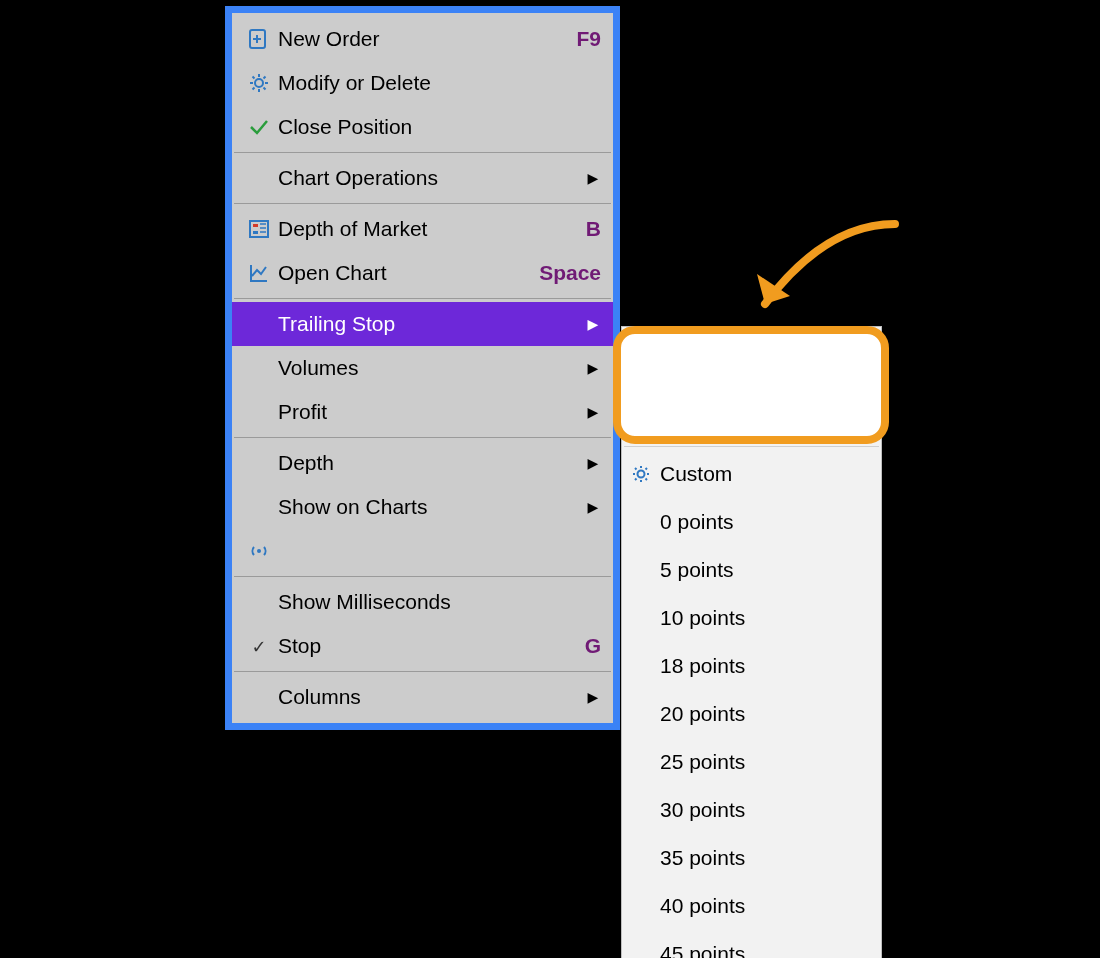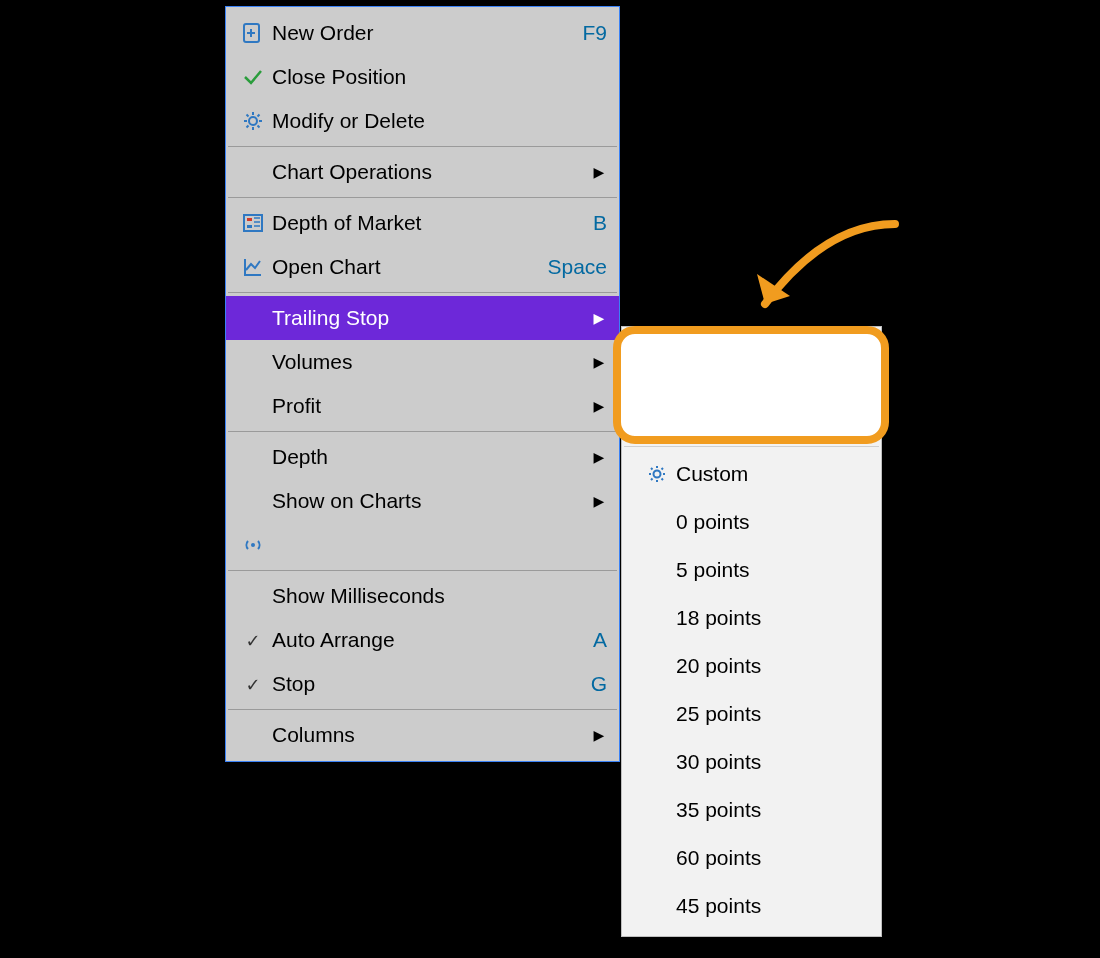--- a/index.html
+++ b/index.html
@@ -10,21 +10,21 @@
     background: #000;
     font-family: "Segoe UI", Arial, sans-serif;
     font-size: 21px;
     color: #000;
     position: relative;
     overflow: hidden;
   }
   .menu {
     position: absolute;
     background: #cccccc;
-    border: 1px solid #3b82f6;
+    border: 7px solid #3b82f6;
     padding: 4px 0;
   }
   .main-menu {
     left: 225px;
     top: 6px;
     width: 395px;
   }
   .menu-item {
     display: flex;
     align-items: center;
@@ -41,22 +41,23 @@
     display: flex;
     align-items: center;
     justify-content: center;
     flex-shrink: 0;
   }
   .label {
     flex: 1;
     white-space: nowrap;
   }
   .shortcut {
-    color: #0369a1;
+    color: #701a75;
     margin-left: 8px;
+    font-weight: bold;
   }
   .arrow {
     width: 16px;
     text-align: center;
     font-size: 14px;
     color: #000;
   }
   .separator {
     height: 1px;
     background: #9a9a9a;
@@ -67,21 +68,21 @@
     position: absolute;
     left: 621px;
     top: 326px;
     width: 261px;
     background: #f2f2f2;
     border: 1px solid #bfbfbf;
     padding: 4px 0 6px 0;
   }
   .submenu .menu-item {
     height: 48px;
-    padding-left: 16px;
+    padding-left: 0;
   }
   .submenu .sub-highlight {
     background: #e6f1fb;
     border: 1px solid #99c2e8;
     margin: 0 3px;
     padding-left: 7px;
   }
   .sub-separator {
     height: 1px;
     background: #cfcfcf;
@@ -129,38 +130,38 @@
         <path d="M9 7 v8 M5 11 h8" stroke="#2f78c2" stroke-width="2"></path>
       </svg>
     </span>
     <span class="label">New Order</span>
     <span class="shortcut">F9</span>
   </div>
 
   <div class="menu-item">
     <span class="icon-slot">
       <svg width="22" height="22" viewBox="0 0 22 22">
-        <path d="M3 11 L9 17 L19 5" fill="none" stroke="#2a9d3c" stroke-width="2.5"></path>
-      </svg>
-    </span>
-    <span class="label">Close Position</span>
-  </div>
-
-  <div class="menu-item">
-    <span class="icon-slot">
-      <svg width="22" height="22" viewBox="0 0 22 22">
         <circle cx="11" cy="11" r="4" fill="none" stroke="#2f78c2" stroke-width="2"></circle>
         <g stroke="#2f78c2" stroke-width="2">
           <path d="M11 2v3M11 17v3M2 11h3M17 11h3M4.5 4.5l2 2M15.5 15.5l2 2M17.5 4.5l-2 2M6.5 15.5l-2 2"></path>
         </g>
       </svg>
     </span>
     <span class="label">Modify or Delete</span>
   </div>
 
+  <div class="menu-item">
+    <span class="icon-slot">
+      <svg width="22" height="22" viewBox="0 0 22 22">
+        <path d="M3 11 L9 17 L19 5" fill="none" stroke="#2a9d3c" stroke-width="2.5"></path>
+      </svg>
+    </span>
+    <span class="label">Close Position</span>
+  </div>
+
   <div class="separator"></div>
 
   <div class="menu-item">
     <span class="icon-slot"></span>
     <span class="label">Chart Operations</span>
     <span class="arrow">▶</span>
   </div>
 
   <div class="separator"></div>
 
@@ -232,27 +233,20 @@
     </span>
   </div>
 
   <div class="separator"></div>
 
   <div class="menu-item">
     <span class="icon-slot"></span>
     <span class="label">Show Milliseconds</span>
   </div>
 
-  <div class="menu-item">
-    <span class="icon-slot">
-        <span class="check-mark"></span>
-      </span>
-    <span class="label">Auto Arrange</span>
-    <span class="shortcut">A</span>
-  </div>
 
   <div class="menu-item">
     <span class="icon-slot">
         <span class="check-mark"></span>
       </span>
     <span class="label">Stop</span>
     <span class="shortcut">G</span>
   </div>
 
   <div class="separator"></div>
@@ -304,41 +298,45 @@
   <div class="menu-item">
     <span class="icon-slot"></span>
     <span class="label">0 points</span>
   </div>
   <div class="menu-item">
     <span class="icon-slot"></span>
     <span class="label">5 points</span>
   </div>
   <div class="menu-item">
     <span class="icon-slot"></span>
+    <span class="label">10 points</span>
+  </div>
+  <div class="menu-item">
+    <span class="icon-slot"></span>
     <span class="label">18 points</span>
   </div>
   <div class="menu-item">
     <span class="icon-slot"></span>
     <span class="label">20 points</span>
   </div>
   <div class="menu-item">
     <span class="icon-slot"></span>
     <span class="label">25 points</span>
   </div>
   <div class="menu-item">
     <span class="icon-slot"></span>
     <span class="label">30 points</span>
   </div>
   <div class="menu-item">
     <span class="icon-slot"></span>
     <span class="label">35 points</span>
   </div>
   <div class="menu-item">
     <span class="icon-slot"></span>
-    <span class="label">60 points</span>
+    <span class="label">40 points</span>
   </div>
   <div class="menu-item">
     <span class="icon-slot"></span>
     <span class="label">45 points</span>
   </div>
 
 </div>
 
 <div class="callout"></div>
 

